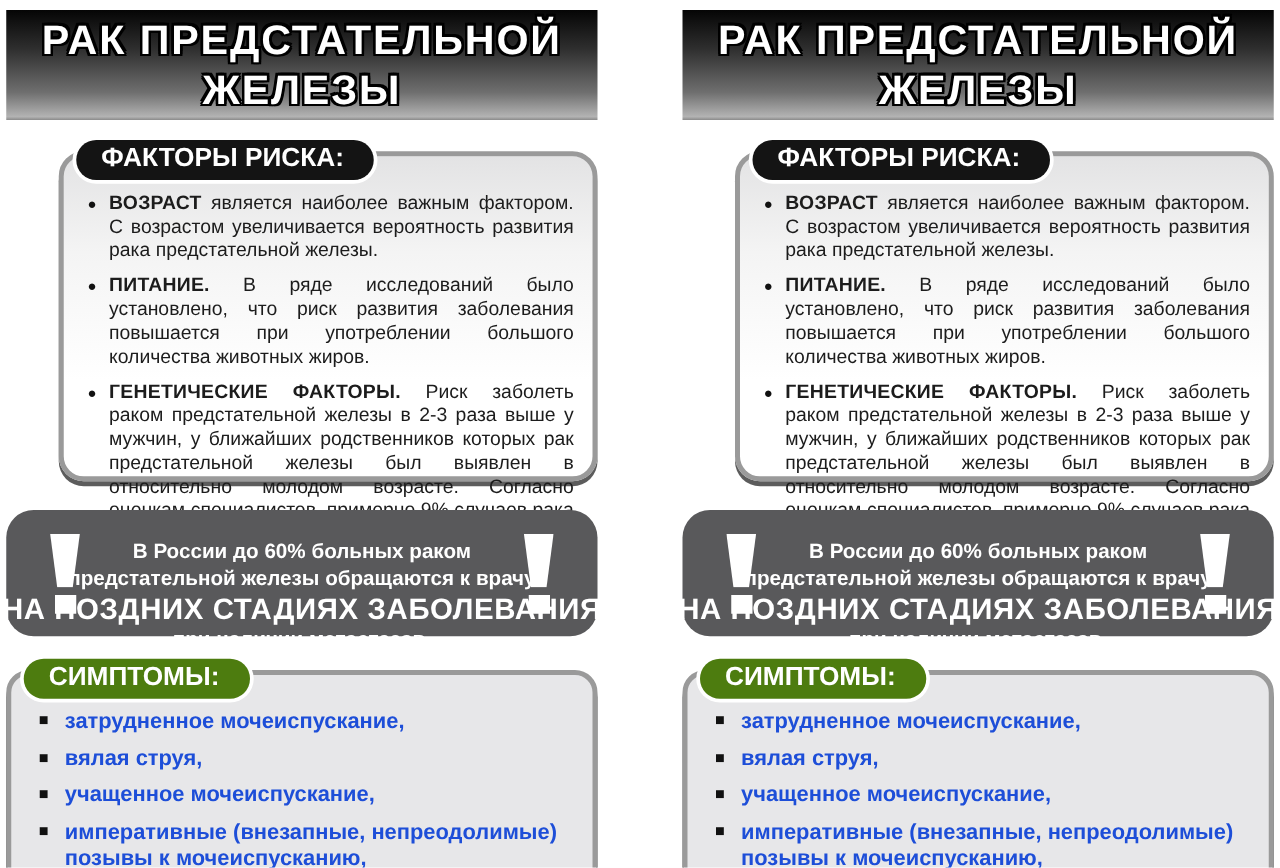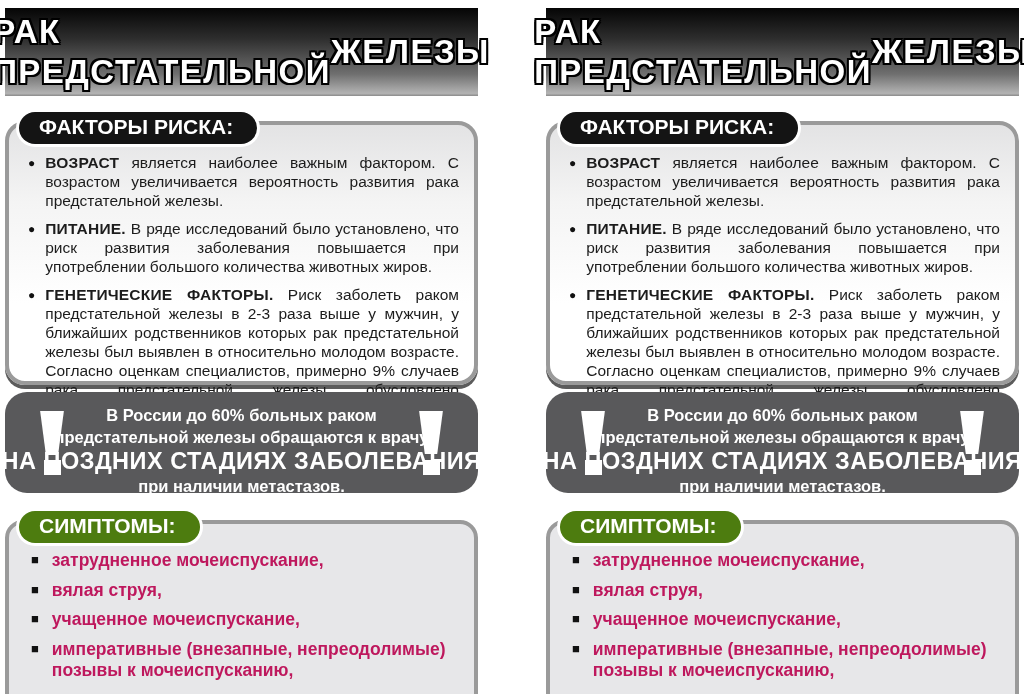--- a/index.html
+++ b/index.html
@@ -5,21 +5,21 @@
   * { margin: 0; padding: 0; box-sizing: border-box; }
   html, body { width: 1024px; height: 694px; background: #ffffff; overflow: hidden;
     font-family: "Liberation Sans", sans-serif; }
   .page { display: flex; gap: 68px; padding: 8px 4px 2px 5px; height: 694px; }
   .panel { width: 473px; display: flex; flex-direction: column; }
 
   
   .header {
     height: 88px; flex: none;
     background: linear-gradient(180deg, #050505 0%, #2e2e2e 35%, #6f6f6f 75%, #b3b3b3 97%, #8a8a8a 100%);
-    display: flex; flex-direction: row; justify-content: center; align-items: center;
+    display: flex; flex-direction: column; justify-content: center; align-items: center;
   }
   .title-line {
     color: #ffffff; font-weight: 700; font-size: 33px; line-height: 40px; letter-spacing: 1.5px;
     text-shadow: -2px -2px 0 #000, 2px -2px 0 #000, -2px 2px 0 #000, 2px 2px 0 #000,
                  -2px 0 0 #000, 2px 0 0 #000, 0 -2px 0 #000, 0 2px 0 #000;
   }
 
   
   .box {
     position: relative;
@@ -33,51 +33,52 @@
     box-shadow: 0 0 0 3px #ffffff; white-space: nowrap; z-index: 2;
   }
   .pill-dark { background: #141414; }
   .pill-gray { background: #4d7c0f; }
 
   
   .risk {
     margin-top: 25px; min-height: 264px;
     background: linear-gradient(180deg, #e3e3e4 0%, #f4f4f4 30%, #ffffff 70%);
     padding: 28px 15px 12px 13px;
+    margin-left: 42px;
   }
   .risk-list, .sym-list { list-style: none; }
   .risk-item { display: flex; margin-bottom: 9px; }
   .dot { font-size: 12px; line-height: 19px; margin: 1px 10px 0 6px; color: #111; flex: none; }
   .risk-text { font-size: 15.5px; line-height: 19px; color: #1c1c1c; text-align: justify; }
   .risk-text b { letter-spacing: 0.2px; }
 
   
   .banner {
-    margin-top: 7px; height: 101px; flex: none; position: relative;
+    margin-top: 23px; height: 101px; flex: none; position: relative;
     background: #59595b; border-radius: 22px;
-    display: flex; flex-direction: column; justify-content: center; align-items: center;
+    display: flex; flex-direction: column; align-items: center;
     padding: 22px 60px 6px 60px; text-align: center;
   }
   .b-line { color: #ffffff; font-weight: 700; font-size: 16.5px; line-height: 22px; white-space: nowrap; }
   .b-big  { font-size: 23.5px; line-height: 27px; letter-spacing: 0.5px; }
   .excl { position: absolute; top: 19px; width: 30px; display: flex; flex-direction: column; align-items: center; }
   .excl-left  { left: 32px; }
   .excl-right { right: 32px; }
   .excl-bar { width: 27px; height: 43px; background: #ffffff; clip-path: polygon(6% 0, 94% 0, 73% 100%, 27% 100%); }
   .excl-dot { width: 17px; height: 15px; background: #ffffff; margin-top: 6px; }
 
   
   .symptoms {
     margin-top: 27px; flex: 1;
     background: #e7e7e9; border-radius: 18px;
     padding: 26px 12px 10px 18px;
   }
   .sym-item { display: flex; margin-bottom: 8.5px; }
   .sq { font-size: 13px; line-height: 20px; margin: 0 13px 0 4px; color: #111; flex: none; }
-  .sym-text { font-size: 17.5px; line-height: 21px; color: #be185d; font-weight: 700; }
+  .sym-text { font-size: 17.5px; line-height: 21px; color: #1d4ed8; font-weight: 700; }
   .sym-text .reg { font-weight: 700; }
 </style>
 </head>
 <body>
 
 <div class="page">
 
   <div class="panel">
     <div class="header">
       <div class="title-line">РАК ПРЕДСТАТЕЛЬНОЙ</div>

